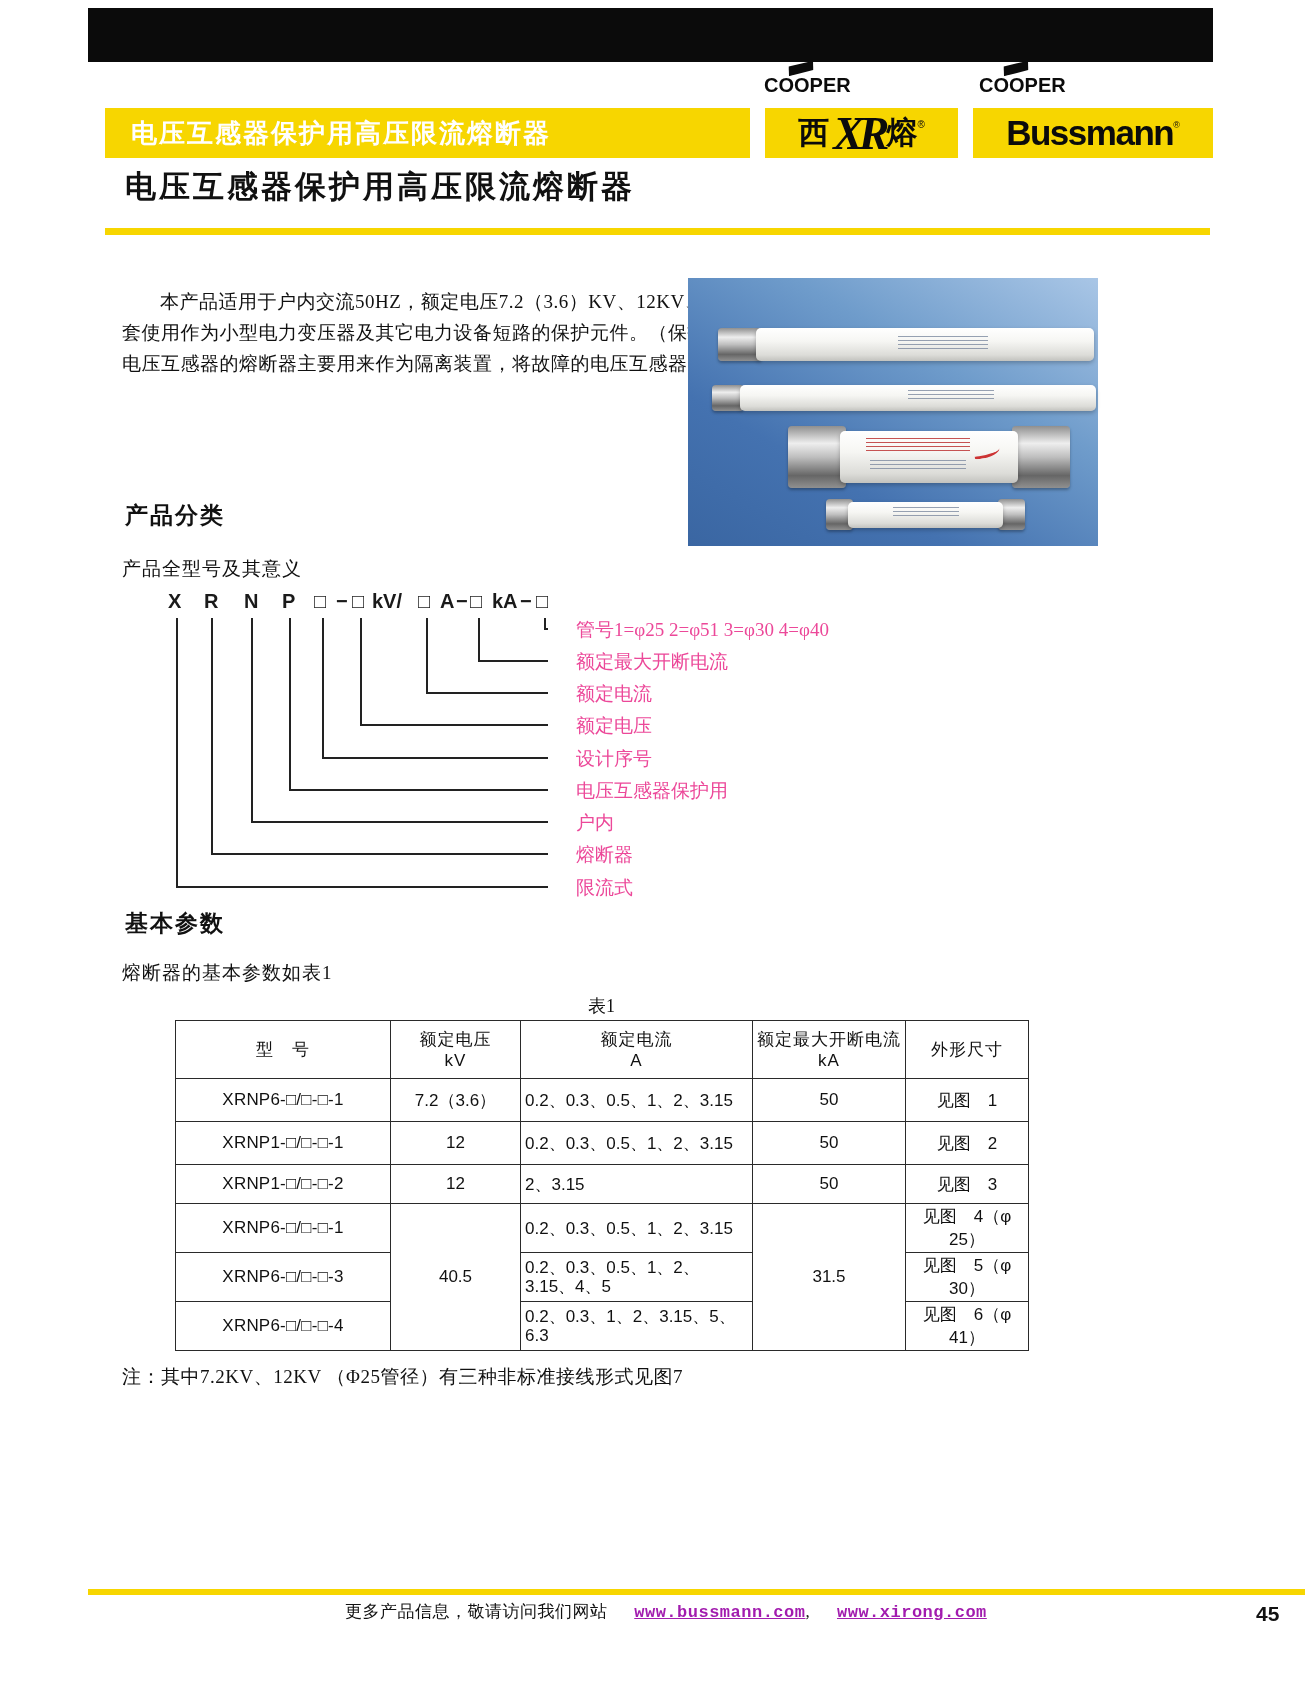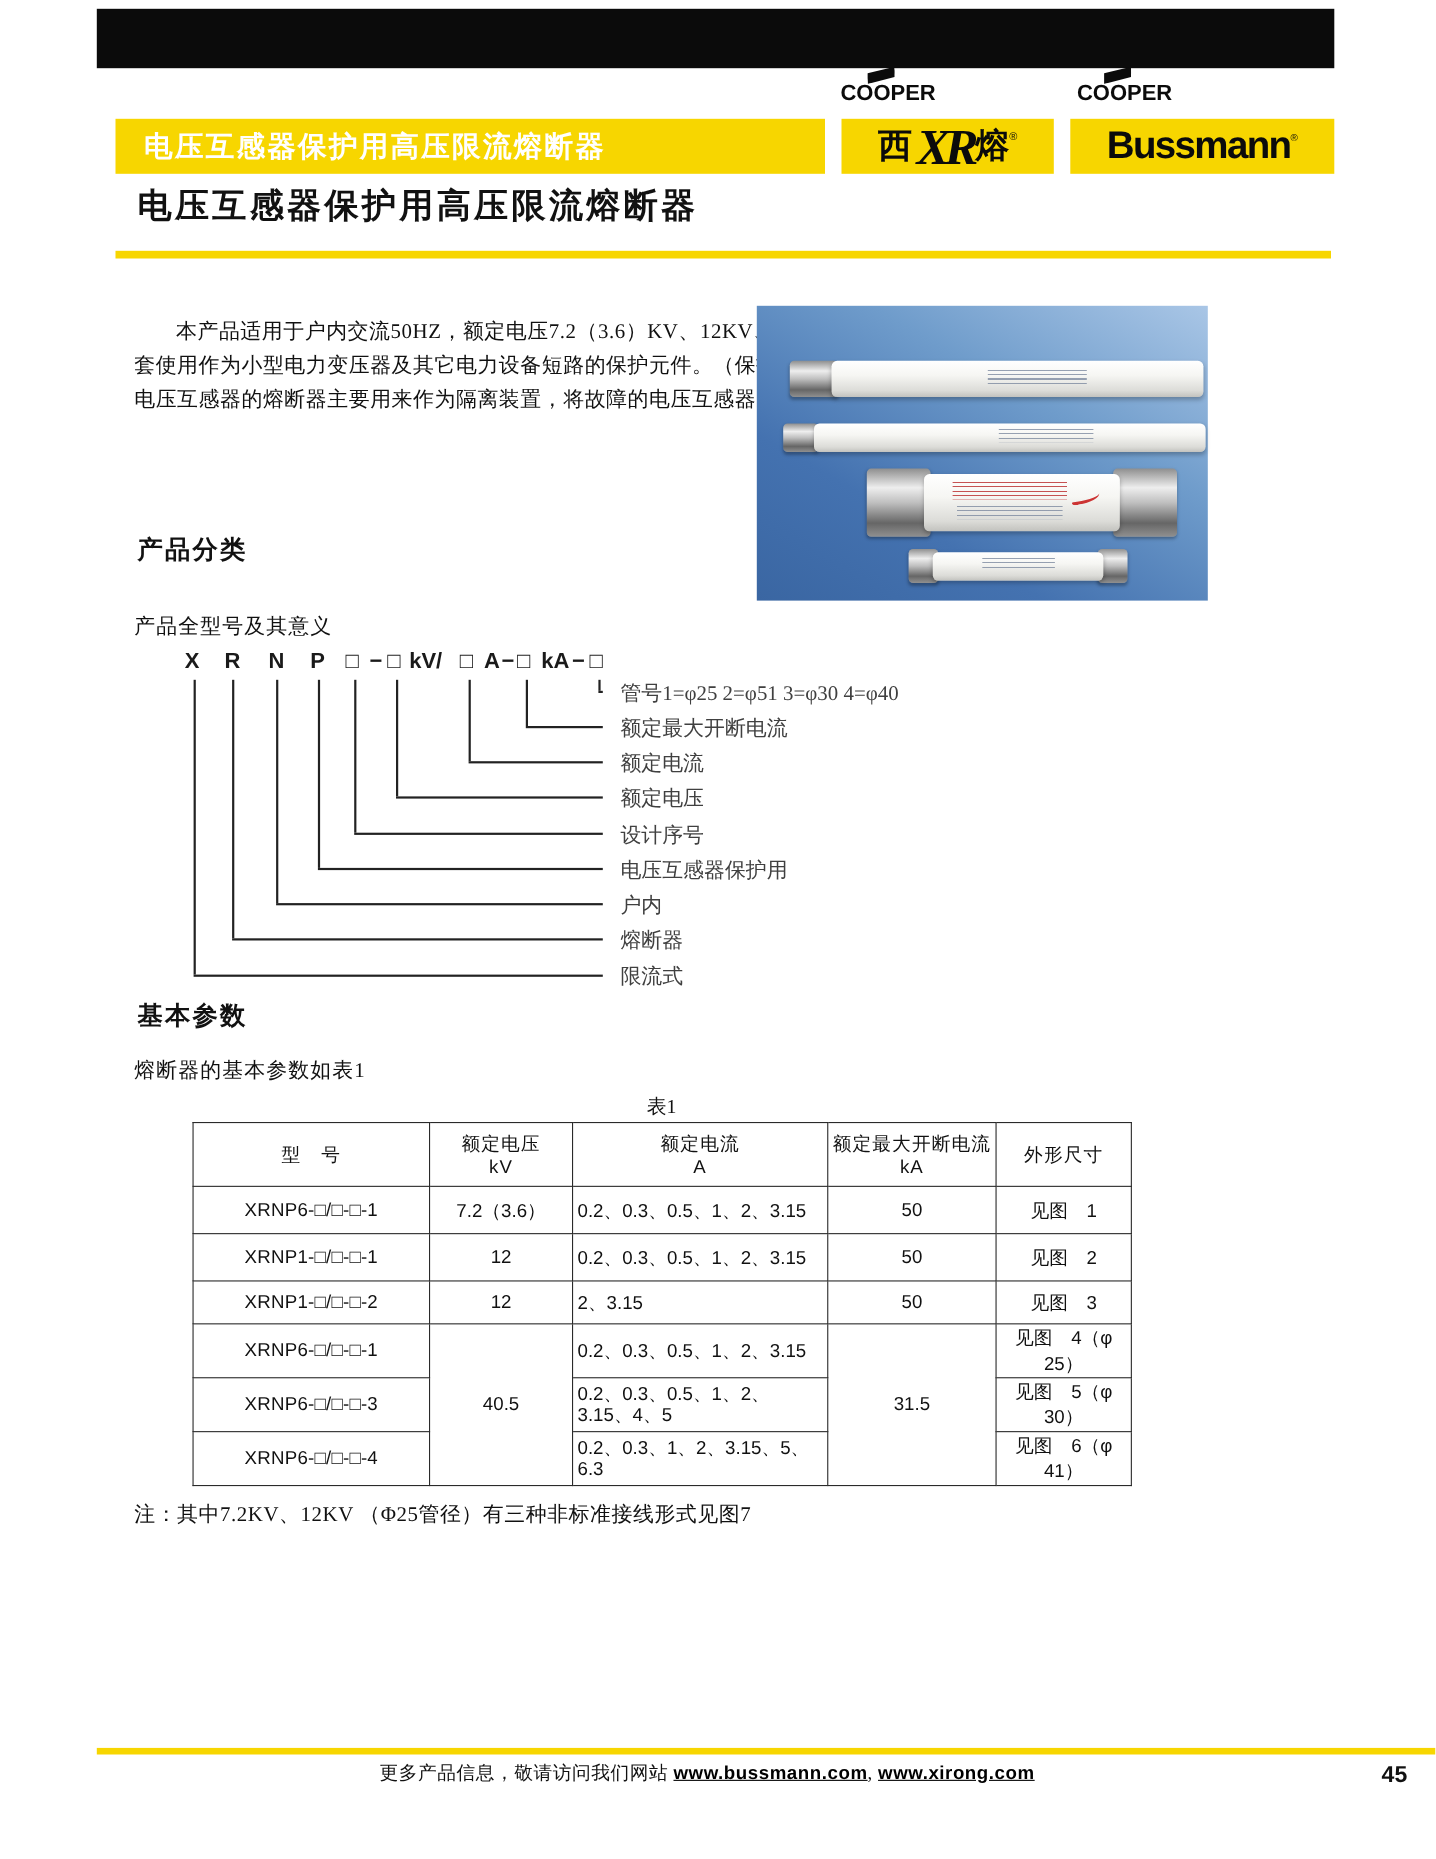--- a/index.html
+++ b/index.html
@@ -49,45 +49,45 @@
     background:linear-gradient(210deg,#a9c6e6 0%,#6f9ccb 35%,#4472b0 70%,#3a66a2 100%);}
   .tube-body{position:absolute;background:linear-gradient(180deg,#ffffff 0%,#f6f6f3 40%,#dcdcd8 82%,#c2c2be 100%);
     border-radius:5px;box-shadow:0 2px 4px rgba(0,0,0,0.25);}
   .cap{position:absolute;background:linear-gradient(180deg,#8f8f8f 0%,#eeeeee 28%,#bfbfbf 50%,#666666 80%,#909090 100%);
     border-radius:4px;box-shadow:0 2px 3px rgba(0,0,0,0.3);}
   .tinytext{position:absolute;background:repeating-linear-gradient(180deg,#7d8aa0 0 1px,transparent 1px 4px);opacity:.8;}
   .tinyred{position:absolute;background:repeating-linear-gradient(180deg,#c04040 0 1px,transparent 1px 4px);opacity:.9;}
   .swoosh{position:absolute;width:26px;height:7px;border-bottom:3px solid #cc3333;border-radius:0 0 90% 20%;transform:rotate(-8deg);}
 
   
-  #cls-heading{left:125px;top:484px;font-size:23px;font-weight:bold;letter-spacing:2px;}
+  #cls-heading{left:125px;top:500px;font-size:23px;font-weight:bold;letter-spacing:2px;}
   #cls-sub{left:122px;top:556px;font-size:19px;letter-spacing:1px;}
   .code-part{position:absolute;top:590px;font-size:20px;font-weight:bold;color:#1a1a1a;}
   .vline{position:absolute;width:0;border-left:2px solid #222;}
   .hline{position:absolute;height:0;border-top:2px solid #222;}
-  .diag-label{position:absolute;left:564px;font-size:19px;white-space:nowrap;color:#404040;}
+  .diag-label{position:absolute;left:576px;font-size:19px;white-space:nowrap;color:#ec4899;}
 
   
   #param-heading{left:125px;top:908px;font-size:23px;font-weight:bold;letter-spacing:2px;}
   #param-lead{left:122px;top:960px;font-size:19px;letter-spacing:1px;}
   #table-caption{left:175px;top:994px;width:853px;text-align:center;font-size:18px;}
 
   #params-table{left:175px;top:1020px;border-collapse:collapse;table-layout:fixed;width:853px;}
   #params-table th,#params-table td{border:1.6px solid #2a2a2a;text-align:center;
     font-size:17px;padding:1px 4px;color:#111;}
   #params-table th{font-weight:normal;font-size:17px;letter-spacing:1px;}
   #params-table td.cur{text-align:left;line-height:19px;}
   #params-table td.model{letter-spacing:0.2px;}
 
   #note{left:122px;top:1364px;font-size:19px;letter-spacing:0.5px;}
 
   
   #footer-rule{left:88px;top:1589px;width:1217px;height:6px;background:#f7d600;}
   #footer-text{left:345px;top:1600px;font-size:17px;letter-spacing:0.5px;white-space:nowrap;}
-  #footer-text a{color:#000000;font-family:Liberation Sans, sans-serif;font-weight:bold;text-decoration:underline;}
+  #footer-text a{color:#a21caf;font-family:Liberation Mono, monospace;font-weight:bold;text-decoration:underline;margin-left:22px;}
   #page-number{left:1256px;top:1602px;font-size:21px;font-weight:bold;}
 </style>
 </head>
 <body>
 
 <div class="abs" id="top-bar"></div>
 
 <div class="abs cooper" style="left:764px;top:62px;">
   <div class="cooper-flag"></div>
   <div class="cooper-text">COOPER</div>

